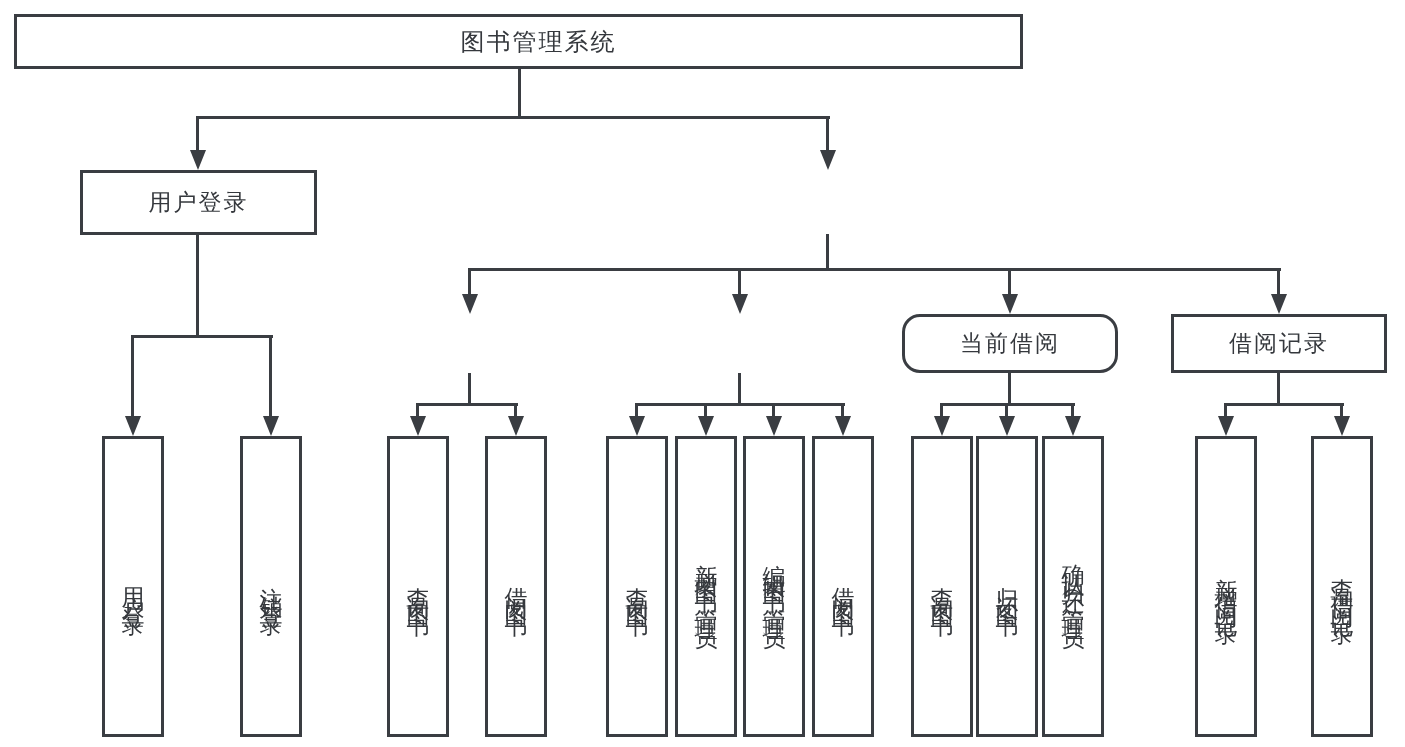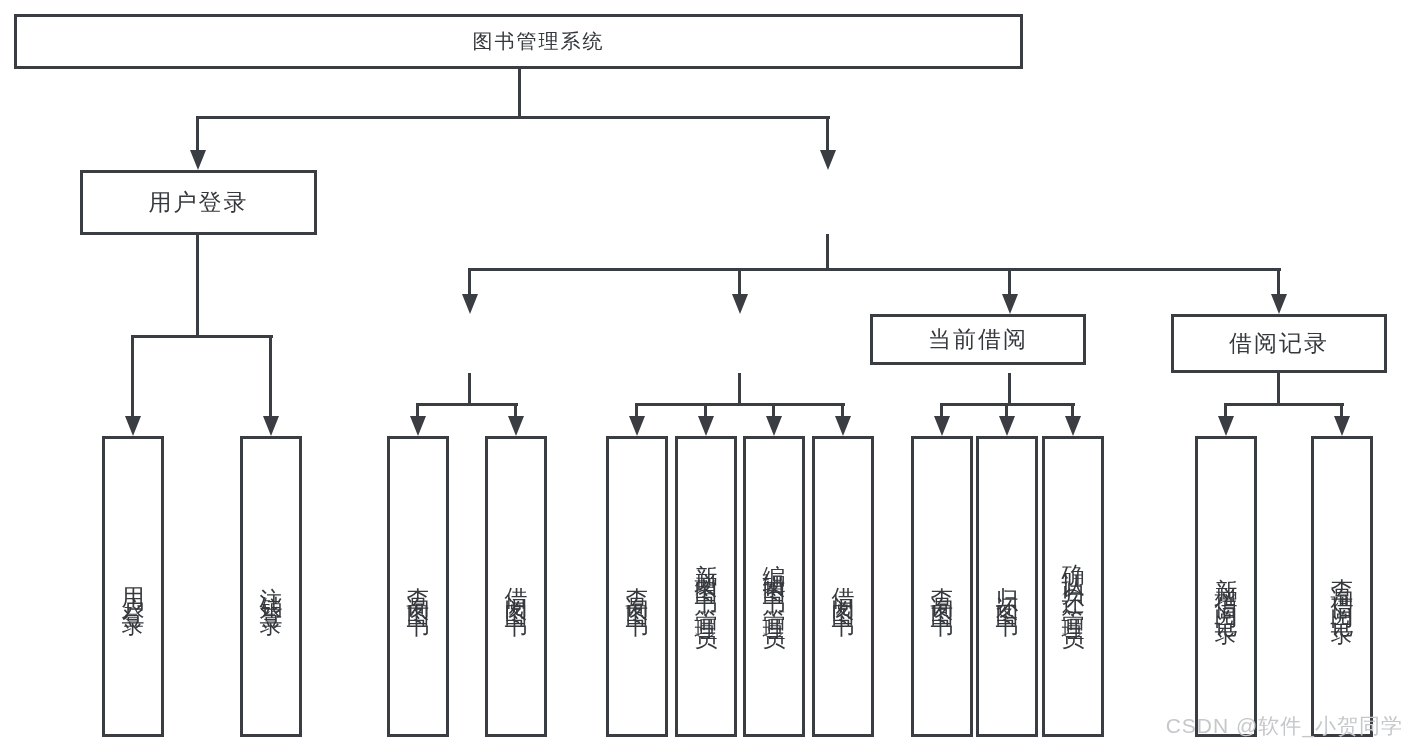--- a/index.html
+++ b/index.html
@@ -18,21 +18,21 @@
     overflow:hidden;
   }
   .node{
     position:absolute;
     border:3px solid var(--line);
     background:var(--bg);
     display:flex;align-items:center;justify-content:center;
     font-size:23px;letter-spacing:2px;color:var(--text);
     z-index:2;
   }
-  .node.root{font-size:20px;padding-left:40px;}
+  .node.root{font-size:24px;padding-left:40px;}
   .vnode{
     position:absolute;
     border:3px solid var(--line);
     background:var(--bg);
     display:flex;align-items:center;justify-content:center;
     writing-mode:vertical-lr;
     font-size:23px;letter-spacing:9px;line-height:1;
     color:var(--text);
     z-index:2;
   }
@@ -73,21 +73,21 @@
   <div class="arrow" style="left:125px;top:336px;height:100px;"></div>
   <div class="arrow" style="left:263px;top:336px;height:100px;"></div>
 
   <div class="vline" style="left:826px;top:234px;height:37px;"></div>
   <div class="hline" style="left:468px;top:268px;width:813px;"></div>
   <div class="arrow" style="left:462px;top:269px;height:45px;"></div>
   <div class="arrow" style="left:732px;top:269px;height:45px;"></div>
   <div class="arrow" style="left:1002px;top:269px;height:45px;"></div>
   <div class="arrow" style="left:1271px;top:269px;height:45px;"></div>
 
-  <div class="node" style="left:870px;top:314px;width:216px;height:51px;">当前借阅</div>
+  <div class="node" style="left:902px;top:314px;width:216px;height:59px;border-radius:18px;">当前借阅</div>
   <div class="node" style="left:1171px;top:314px;width:216px;height:59px;">借阅记录</div>
 
   <div class="vline" style="left:468px;top:373px;height:32px;"></div>
   <div class="hline" style="left:416px;top:403px;width:102px;"></div>
   <div class="arrow" style="left:410px;top:404px;height:32px;"></div>
   <div class="arrow" style="left:508px;top:404px;height:32px;"></div>
 
   <div class="vline" style="left:738px;top:373px;height:32px;"></div>
   <div class="hline" style="left:635px;top:403px;width:210px;"></div>
   <div class="arrow" style="left:629px;top:404px;height:32px;"></div>
@@ -117,15 +117,14 @@
   <div class="vnode" style="left:743px;top:436px;width:62px;height:301px;">编辑图书（管理员）</div>
   <div class="vnode" style="left:812px;top:436px;width:62px;height:301px;">借阅图书</div>
 
   <div class="vnode" style="left:911px;top:436px;width:62px;height:301px;">查询图书</div>
   <div class="vnode" style="left:976px;top:436px;width:62px;height:301px;">归还图书</div>
   <div class="vnode" style="left:1042px;top:436px;width:62px;height:301px;">确认归还（管理员）</div>
 
   <div class="vnode" style="left:1195px;top:436px;width:62px;height:301px;">新增借阅记录</div>
   <div class="vnode" style="left:1311px;top:436px;width:62px;height:301px;">查询借阅记录</div>
 
-  <div class="watermark">CSDN @软件_小贺同学</div>
 
 </div>
 
 </body></html>

